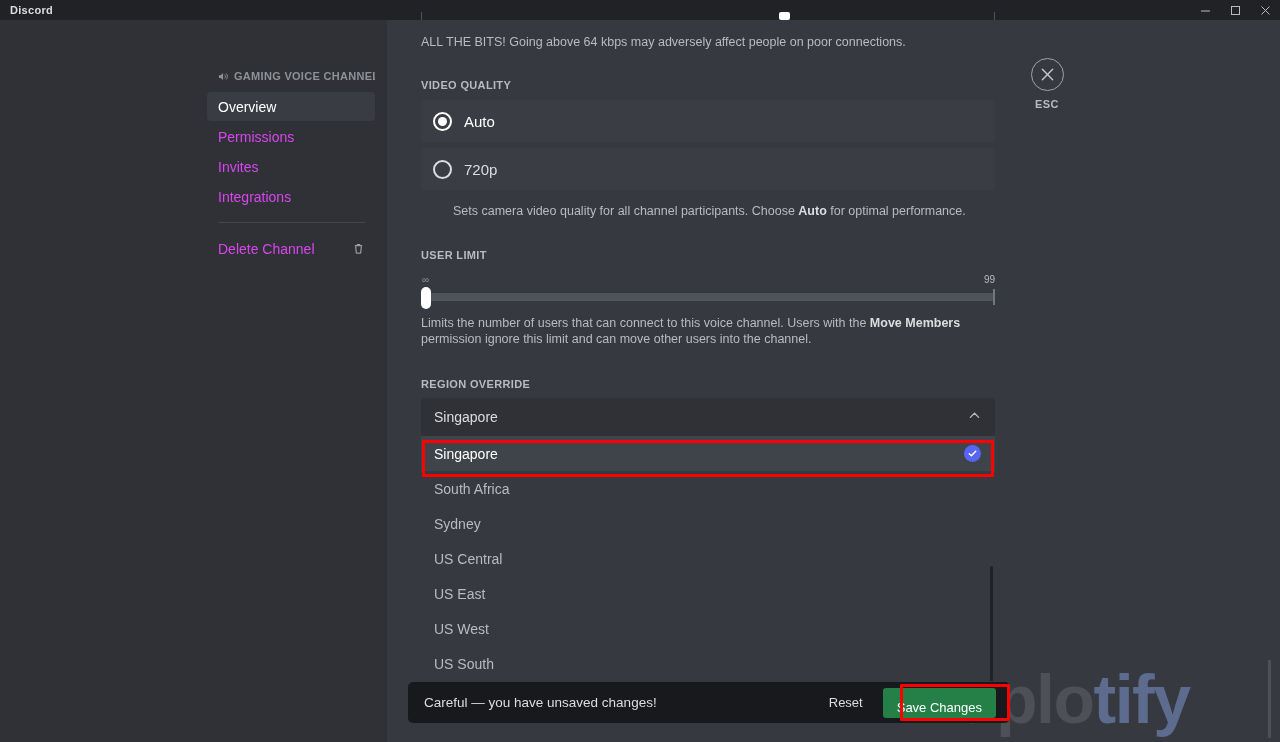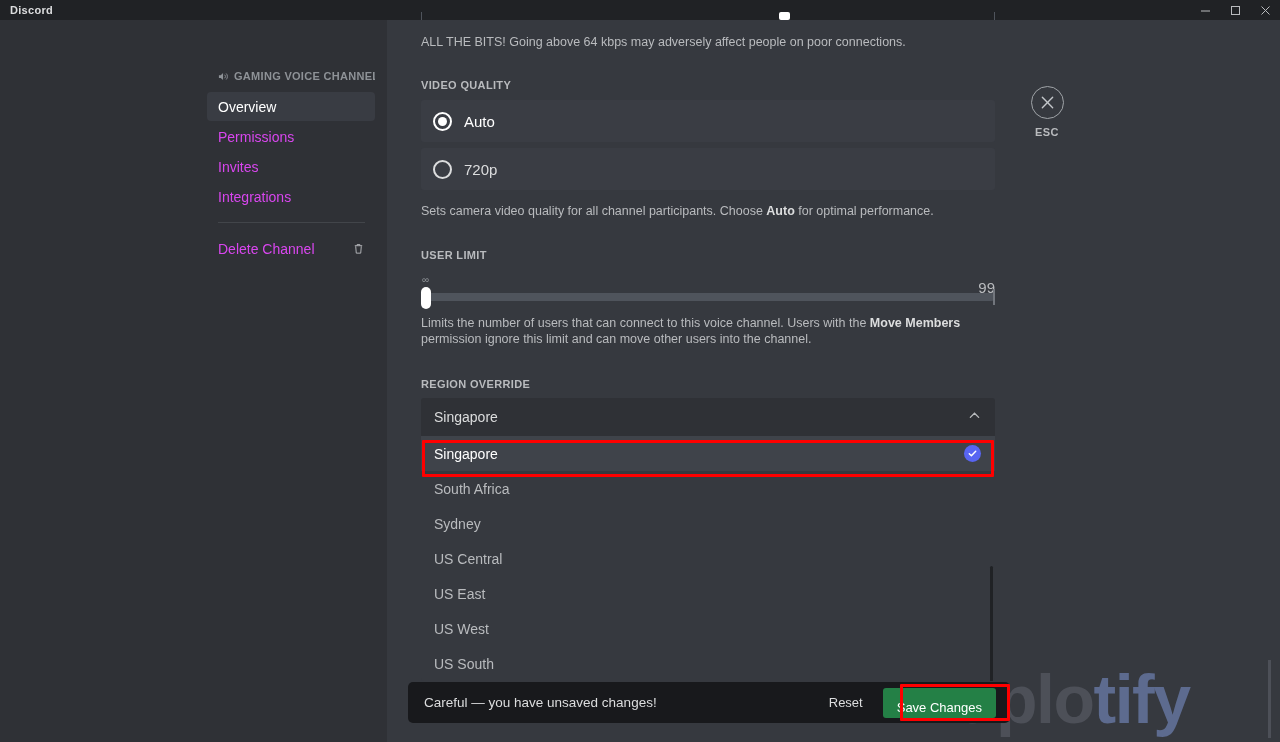--- a/index.html
+++ b/index.html
@@ -110,22 +110,22 @@
   .radio-label { color: #dcddde; font-size: 15px; }
   .radio-row.selected .radio-label { color: #ffffff; }
 
   
   .limit-wrap { position: relative; height: 36px; margin-top: 14px; }
   .limit-minlabel {
     position: absolute; left: 1px; top: 0;
     color: #8e9297; font-size: 10px; line-height: 10px;
   }
   .limit-maxlabel {
-    position: absolute; right: 0; top: 8px;
-    color: #b9bbbe; font-size: 15px; line-height: 10px; margin-left: 28px;
+    position: absolute; right: 0; top: 0;
+    color: #b9bbbe; font-size: 10px; line-height: 10px; margin-left: 28px;
   }
   .limit-track {
     position: absolute; left: 0; top: 18px; width: 100%; height: 8px;
     background: #4f545c; border-radius: 4px;
   }
   .limit-endcap {
     position: absolute; right: 0; top: 14px; width: 2px; height: 16px;
     background: #72767d;
   }
   .limit-thumb {
@@ -159,21 +159,21 @@
     position: absolute; right: 2px; top: 130px; width: 3px; height: 125px;
     background: #202225; border-radius: 2px;
   }
   .red-box {
     position: absolute; border: 3px solid #ff0000; border-radius: 1px;
     pointer-events: none;
   }
 
   
   .esc-block {
-    position: absolute; left: 1030px; top: 86px;
+    position: absolute; left: 1030px; top: 58px;
     width: 34px; display: flex; flex-direction: column; align-items: center;
     cursor: pointer;
   }
   .esc-circle {
     width: 33px; height: 33px; border-radius: 50%;
     border: 1.5px solid #a0a4a8;
     display: flex; align-items: center; justify-content: center;
   }
   .esc-text {
     margin-top: 7px; color: #b9bbbe;
@@ -298,21 +298,21 @@
           <div class="radio-dot"></div>
         </div>
         <div class="radio-label">Auto</div>
       </div>
       <div class="radio-row">
         <div class="radio-outer"></div>
         <div class="radio-label">720p</div>
       </div>
     </div>
 
-    <div class="helper" style="margin-top:13px;"><span>Sets camera video quality for all channel participants. Choose </span><b>Auto</b><span> for optimal performance.</span></div>
+    <div class="helper" style="margin-top:13px;margin-left:32px;"><span>Sets camera video quality for all channel participants. Choose </span><b>Auto</b><span> for optimal performance.</span></div>
 
     <div class="section-label" style="margin-top:30px;">USER LIMIT</div>
 
     <div class="limit-wrap">
       <div class="limit-minlabel">∞</div>
       <div class="limit-maxlabel">99</div>
       <div class="limit-track"></div>
       <div class="limit-endcap"></div>
       <div class="limit-thumb"></div>
     </div>

